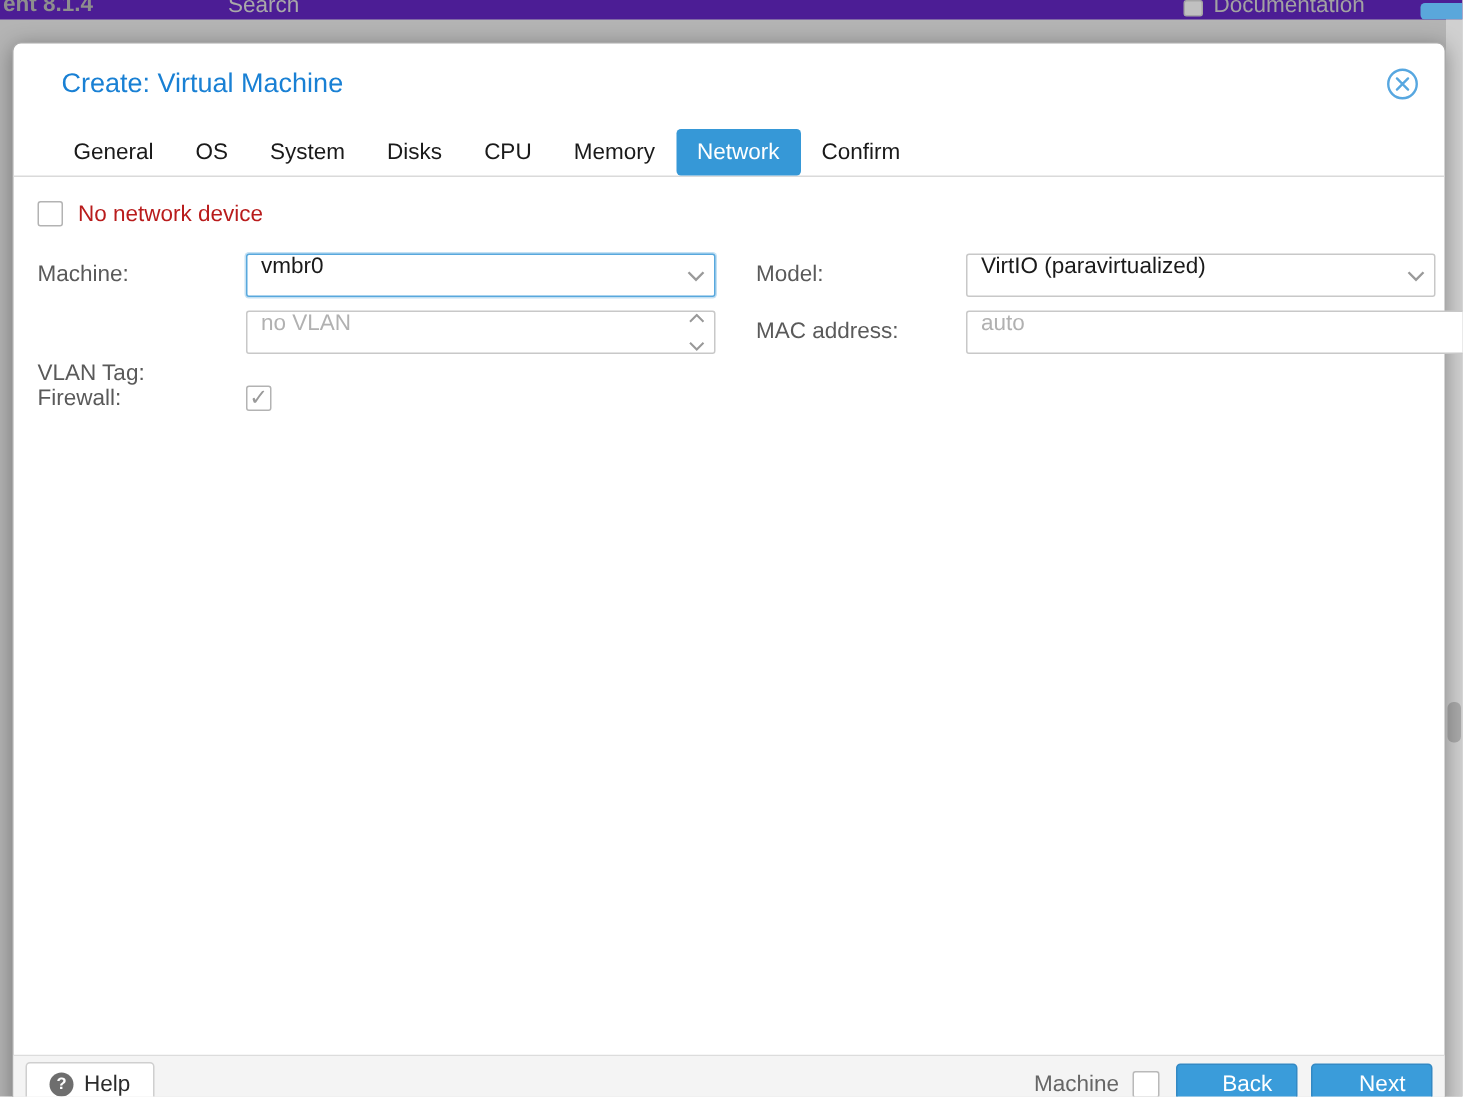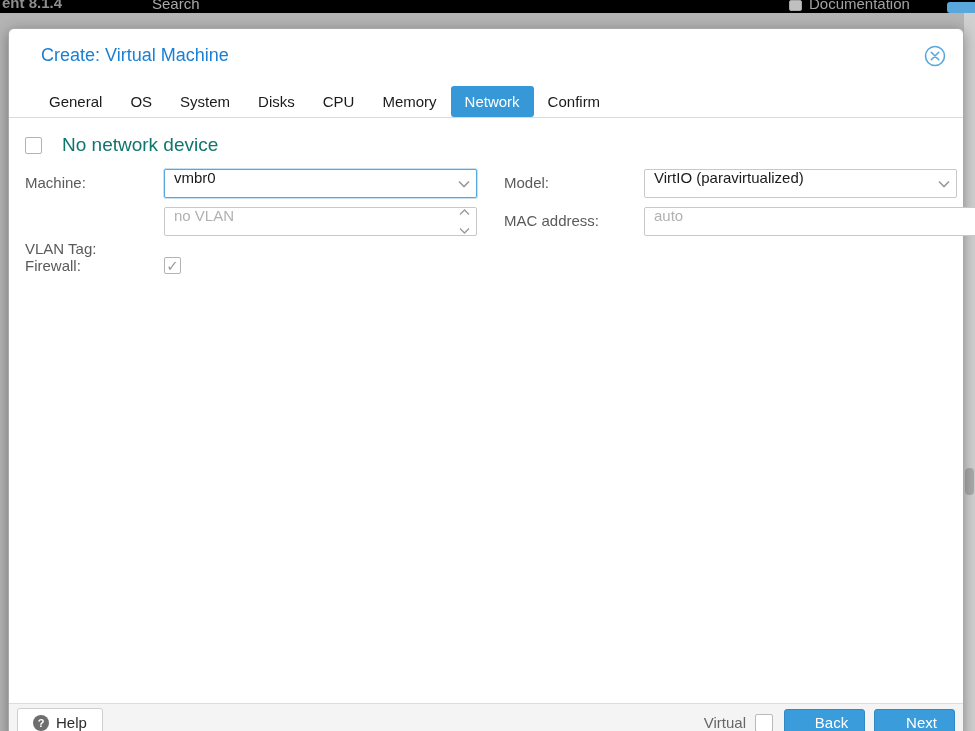--- a/index.html
+++ b/index.html
@@ -1,20 +1,20 @@
 <!DOCTYPE html>
 <html><head>
 <meta charset="utf-8">
 <style>
   * { margin:0; padding:0; box-sizing:border-box; }
   html,body { width:975px; height:731px; overflow:hidden; }
   body { font-family:"Liberation Sans","DejaVu Sans",sans-serif; background:#b4b4b4; position:relative; }
 
   
-  .bg-topstrip { position:absolute; top:0; left:0; width:975px; height:13px; background:#000000; overflow:hidden; }
+  .bg-topstrip { position:absolute; top:0; left:0; width:975px; height:13px; background:#4c1d95; overflow:hidden; }
   .bg-topstrip .bg-left   { position:absolute; left:2px;  top:-6px; font-size:15px; font-weight:bold; color:#8e8e8e; }
   .bg-topstrip .bg-search { position:absolute; left:152px; top:-5px; font-size:15px; color:#a9a9a9; }
   .bg-topstrip .bg-docicon{ position:absolute; left:789px; top:0; width:13px; height:11px; border:1px solid #a5a5a5; border-radius:2px; background:#c0c0c0; }
   .bg-topstrip .bg-doc    { position:absolute; left:809px; top:-5px; font-size:15px; color:#a2a2a2; }
   .bg-topstrip .bg-bluebtn{ position:absolute; right:0; top:2px; width:28px; height:11px; background:#5aa7db; border-radius:3px 0 0 3px; }
   .bg-rightstrip { position:absolute; top:13px; right:0; width:11px; height:718px; background:#d0d0d0; }
   .bg-scrollthumb { position:absolute; top:468px; right:1px; width:9px; height:27px; background:#aaaaaa; border-radius:4px; }
 
   
   .modal { position:absolute; left:8px; top:28px; width:956px; height:714px; background:#ffffff;
@@ -26,21 +26,21 @@
   .tabbar { position:absolute; left:0; top:47px; width:100%; height:42px; padding-left:26px;
             display:flex; align-items:flex-end; border-bottom:1px solid #dadada; }
   .tab { font-size:15px; color:#1a1a1a; padding:7px 14px; border-radius:3px; cursor:pointer; white-space:nowrap; }
   .tab.active { background:#3698d7; color:#ffffff; }
 
   
   .chk-row { position:absolute; left:16px; top:105px; display:flex; align-items:center; }
   .checkbox { width:17px; height:17px; background:#fff; border:1px solid #b3b3b3; border-radius:2px; flex:0 0 auto; }
   .checkbox.checked { color:#9a9a9a; font-size:15px; line-height:15px; text-align:center; font-weight:bold; }
   .checkbox.checked::after { content:"\2713"; }
-  .chk-row .chk-label { margin-left:20px; font-size:19px; color:#0f766e; }
+  .chk-row .chk-label { margin-left:10px; font-size:15px; color:#b91c1c; }
 
   .f-label { position:absolute; font-size:15px; color:#5a5a5a; line-height:28px; }
   .field { position:absolute; height:29px; }
   .field input { width:100%; height:100%; border:1px solid #c8c8c8; border-radius:2px; padding:0 28px 12px 9px;
                  font-family:inherit; font-size:15px; color:#1a1a1a; outline:none; background:#fff; }
   .field input::placeholder { color:#b1b1b1; opacity:1; }
   .field.focused input { border:1px solid #58a8dd; box-shadow:0 0 0 1px rgba(88,168,221,.35); }
   .trigger { position:absolute; right:7px; top:0; height:100%; display:flex; align-items:center; cursor:pointer; color:#9a9a9a; }
   .trigger svg { display:block; }
   .spin { position:absolute; right:7px; top:2px; height:25px; display:flex; flex-direction:column; justify-content:space-between; cursor:pointer; color:#9a9a9a; }
@@ -144,20 +144,20 @@
     <span class="f-label-inline" style="width:139px; display:inline-block;">Firewall:</span>
     <div class="checkbox checked"></div>
   </div>
 
   <div class="footer">
     <div class="help-btn">
       <span class="help-ico">?</span>
       <span class="lbl">Help</span>
     </div>
     <div class="footer-right">
-      <span class="adv-label">Virtual</span>
+      <span class="adv-label">Machine</span>
       <div class="adv-box"></div>
       <button class="btn" style="margin-left:2px;">Back</button>
       <button class="btn">Next</button>
     </div>
   </div>
 
 </div>
 
 </body></html>

